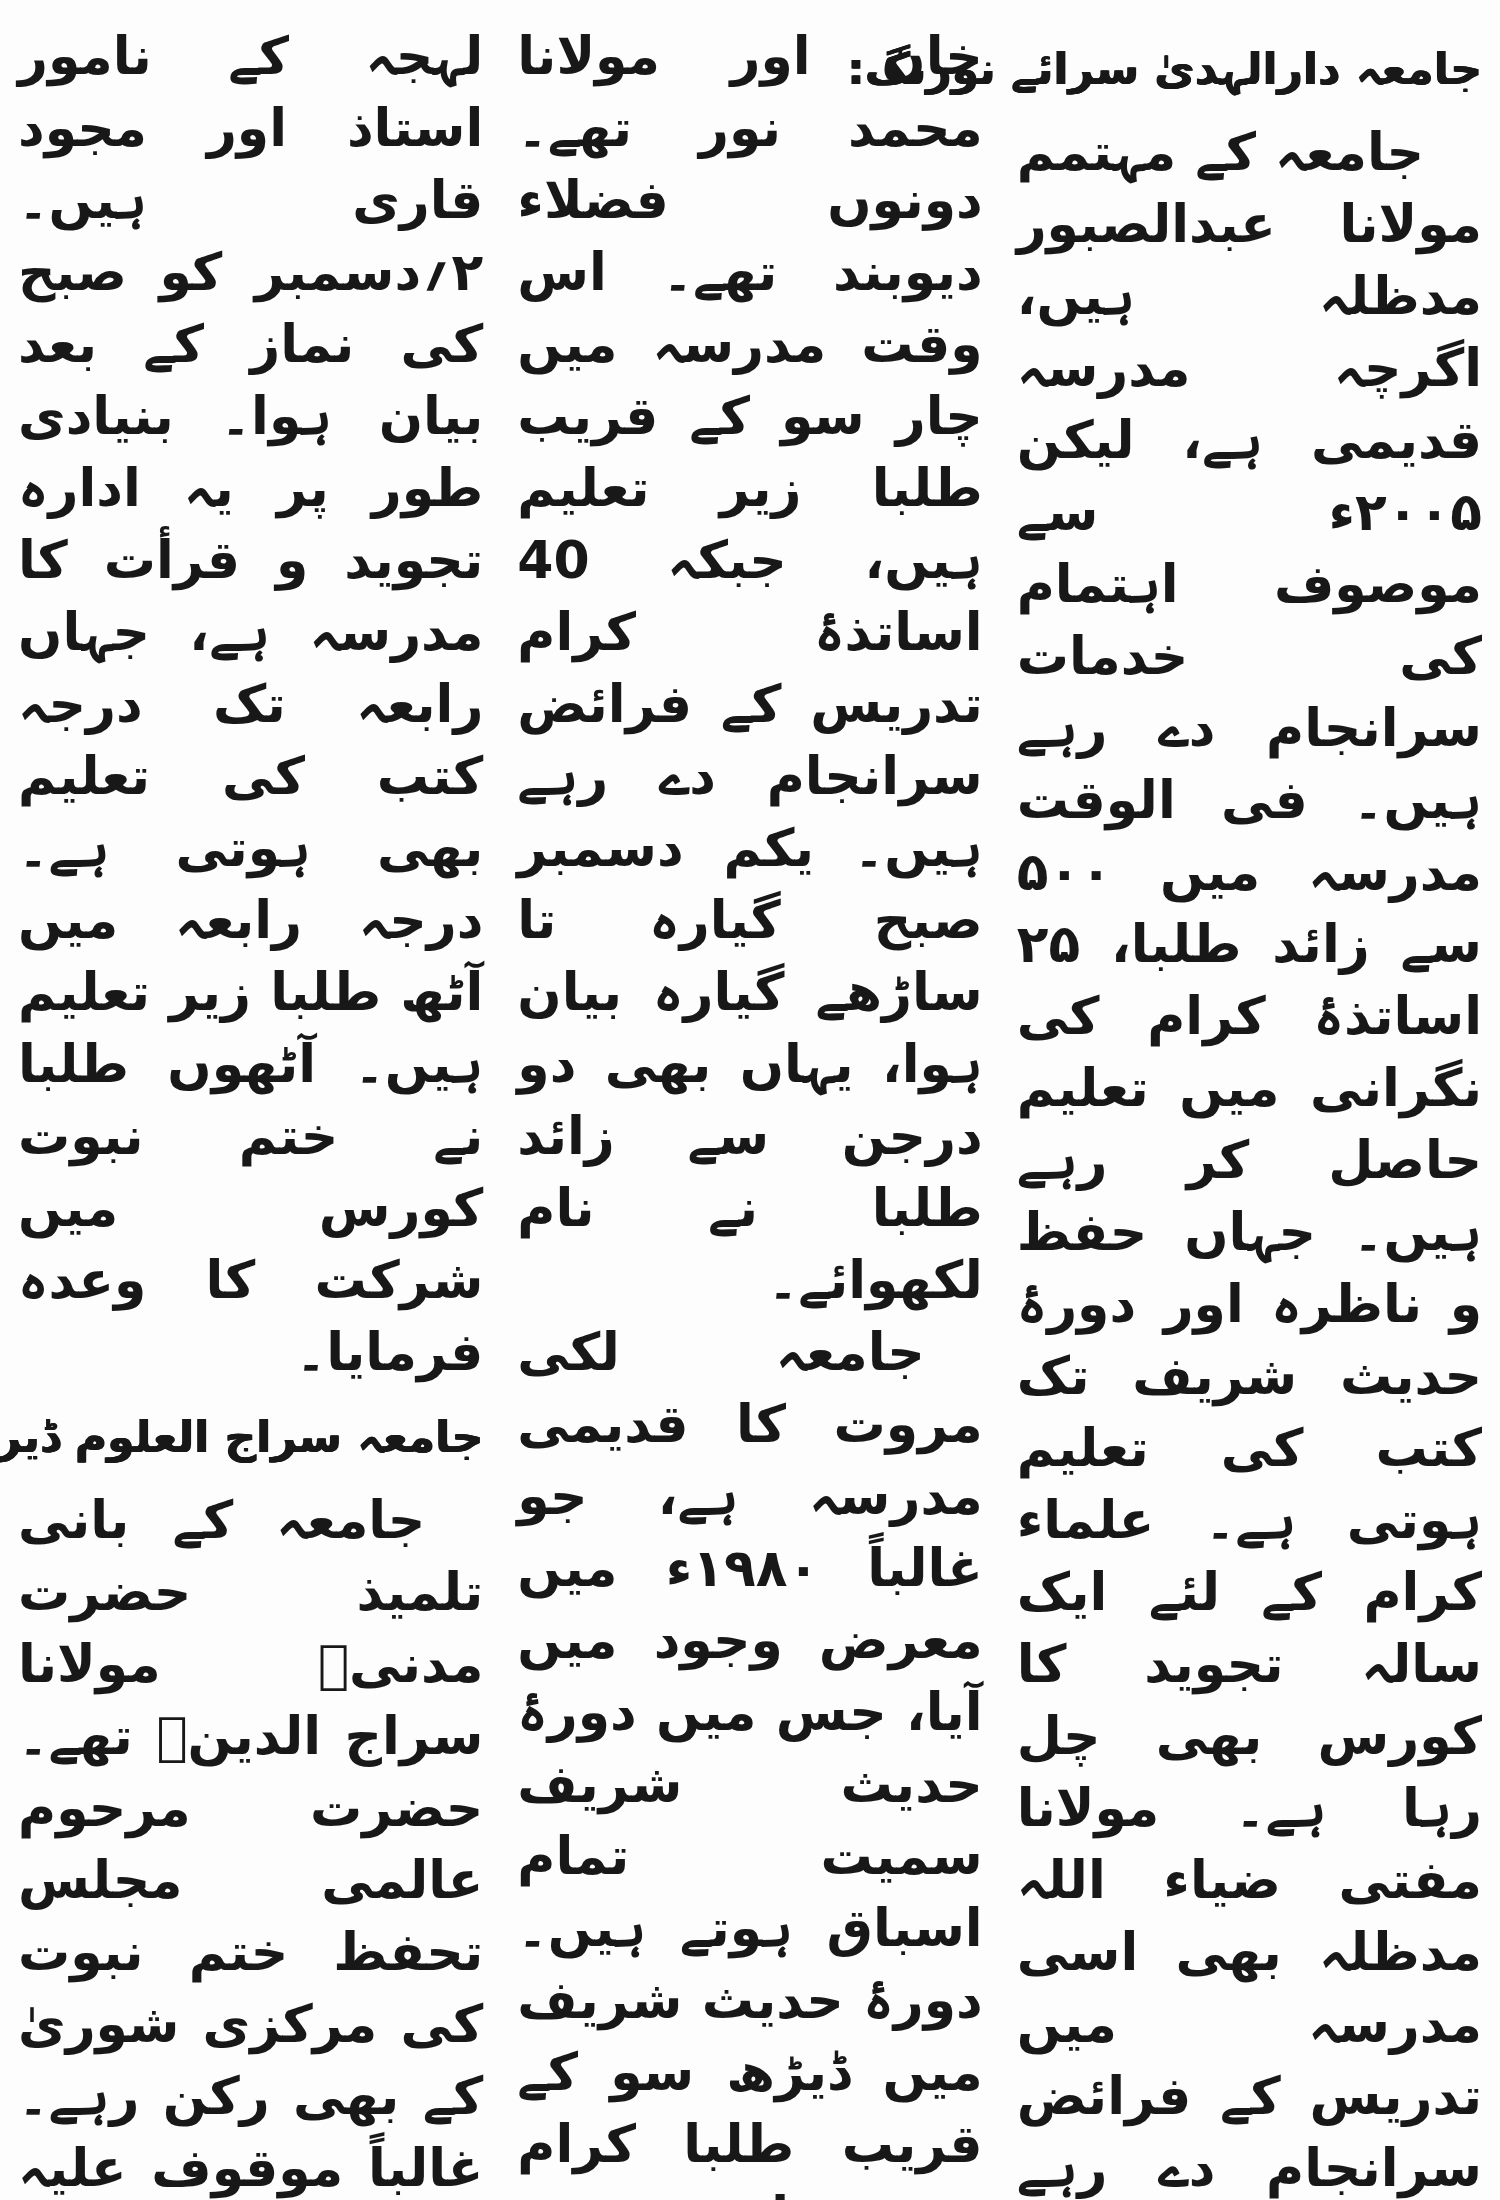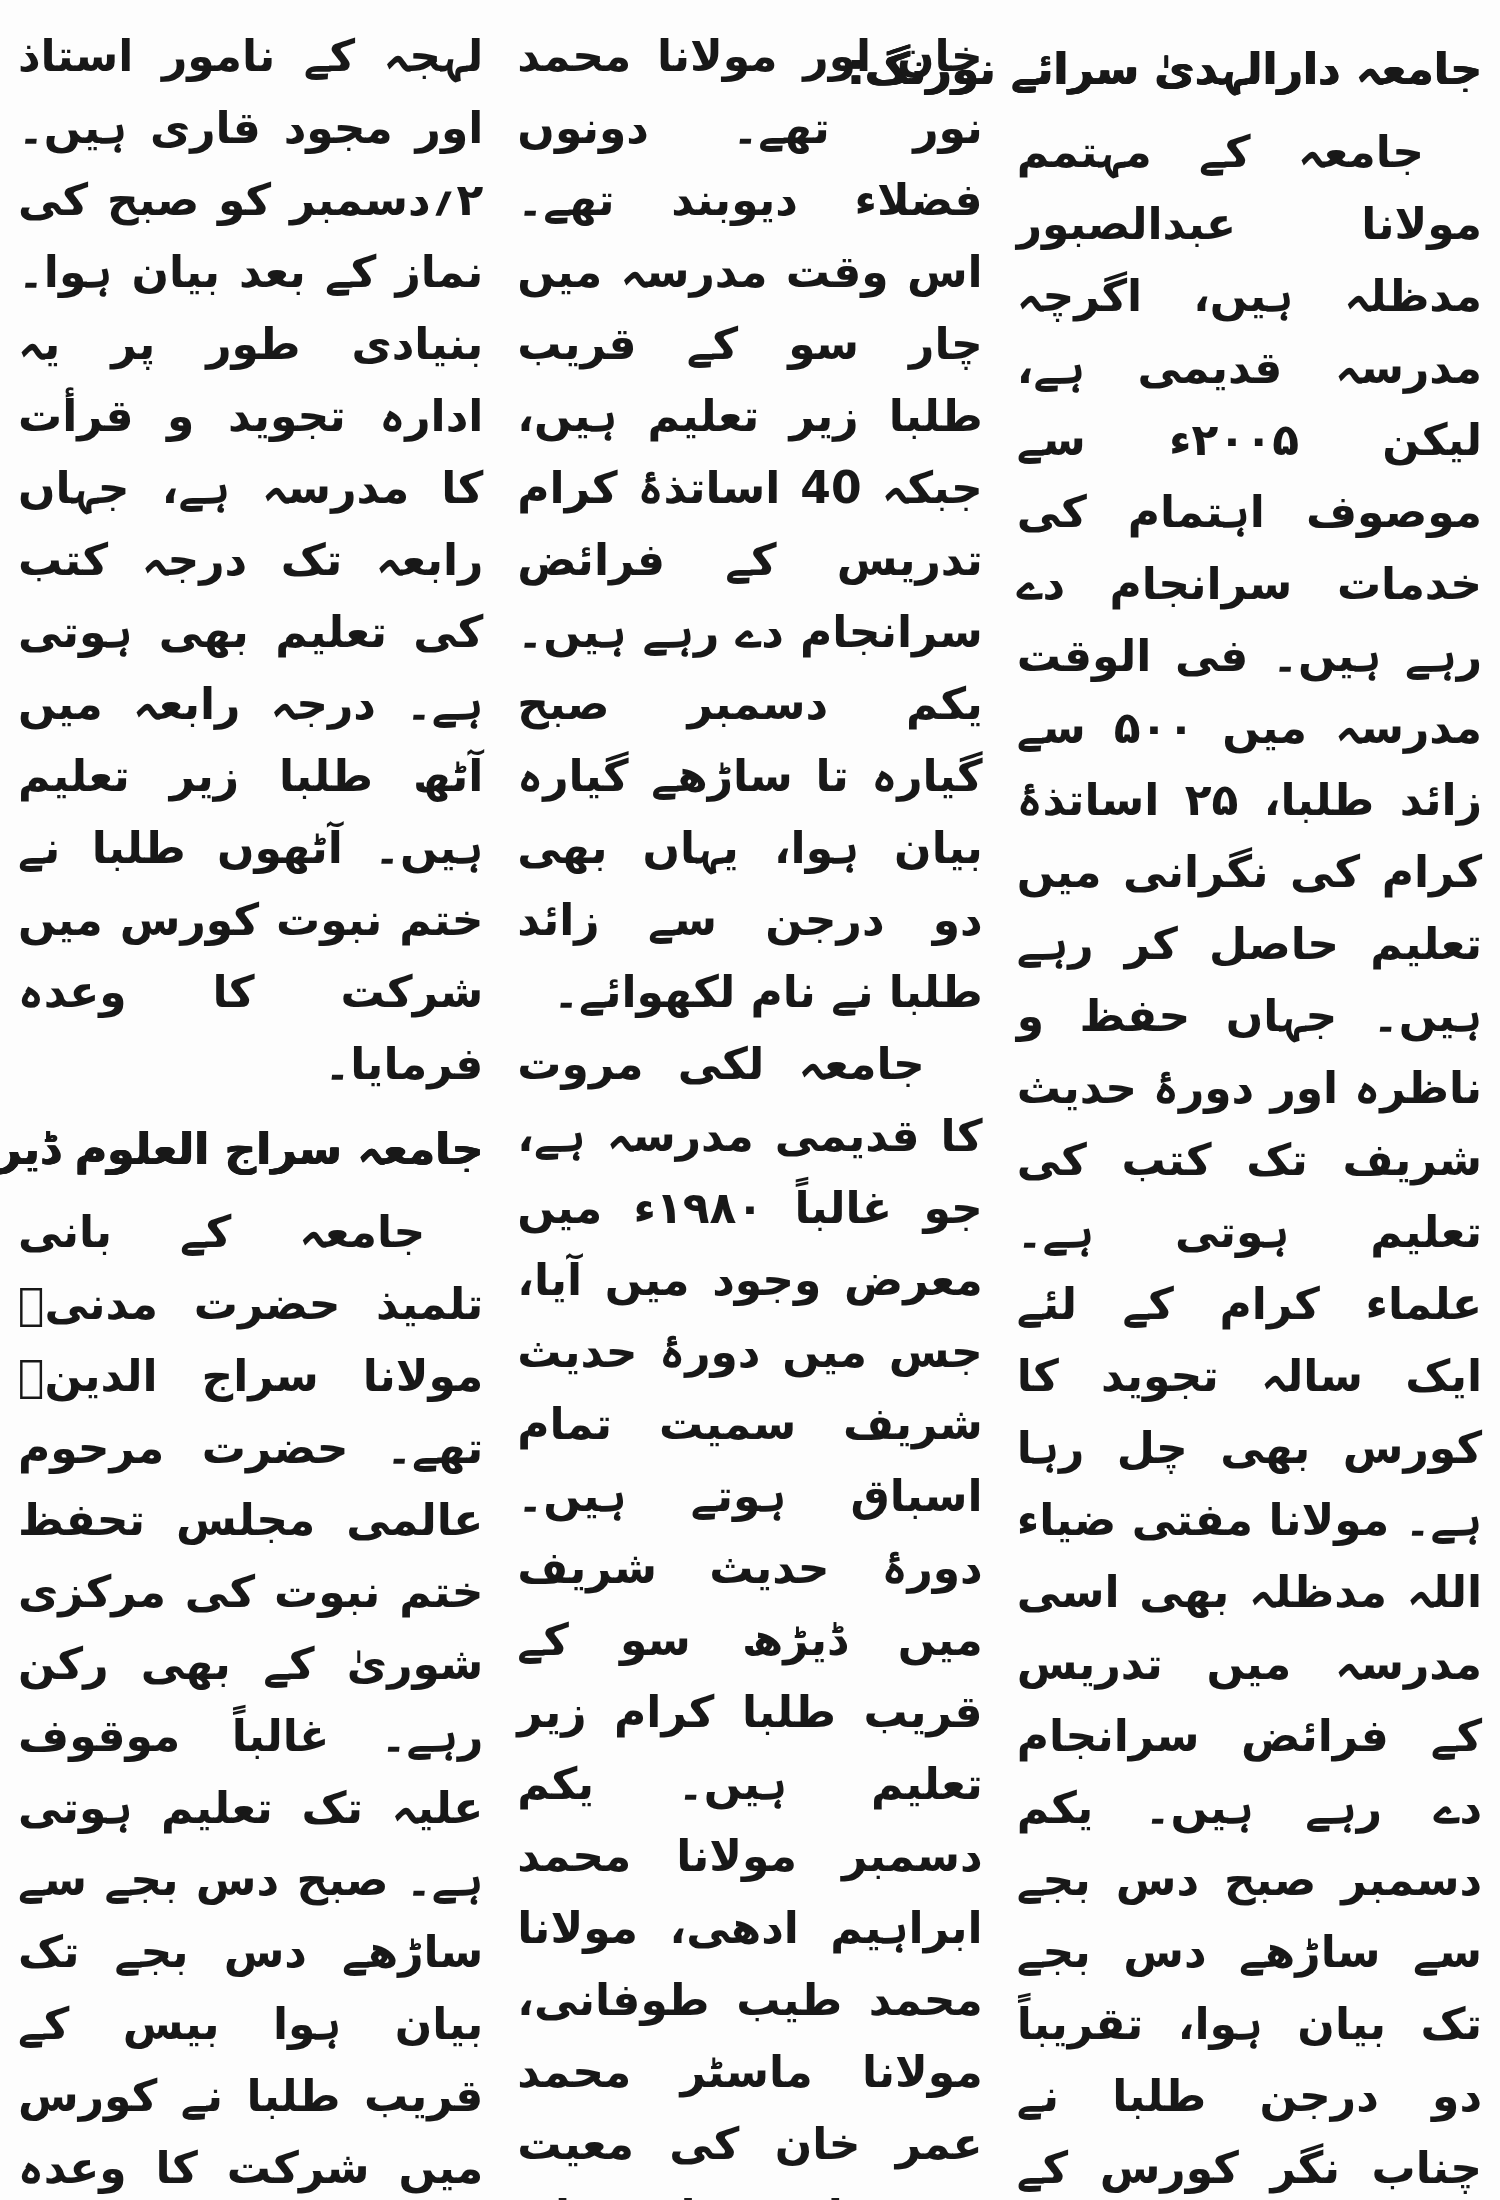--- a/index.html
+++ b/index.html
@@ -21,21 +21,21 @@
     direction: rtl;
     font-family: "DejaVu Sans", sans-serif;
     color: #181818;
   }
   .col {
     flex: 1 1 0;
     min-width: 0;
   }
   .para {
     margin: 0;
-    font-size: 44px;
+    font-size: 52px;
     line-height: 72px;
     font-weight: 700;
     text-align: justify;
     direction: rtl;
   }
   .para.indent {
     text-indent: 58px;
   }
   .heading {
     margin: 6px 0 4px 0;

